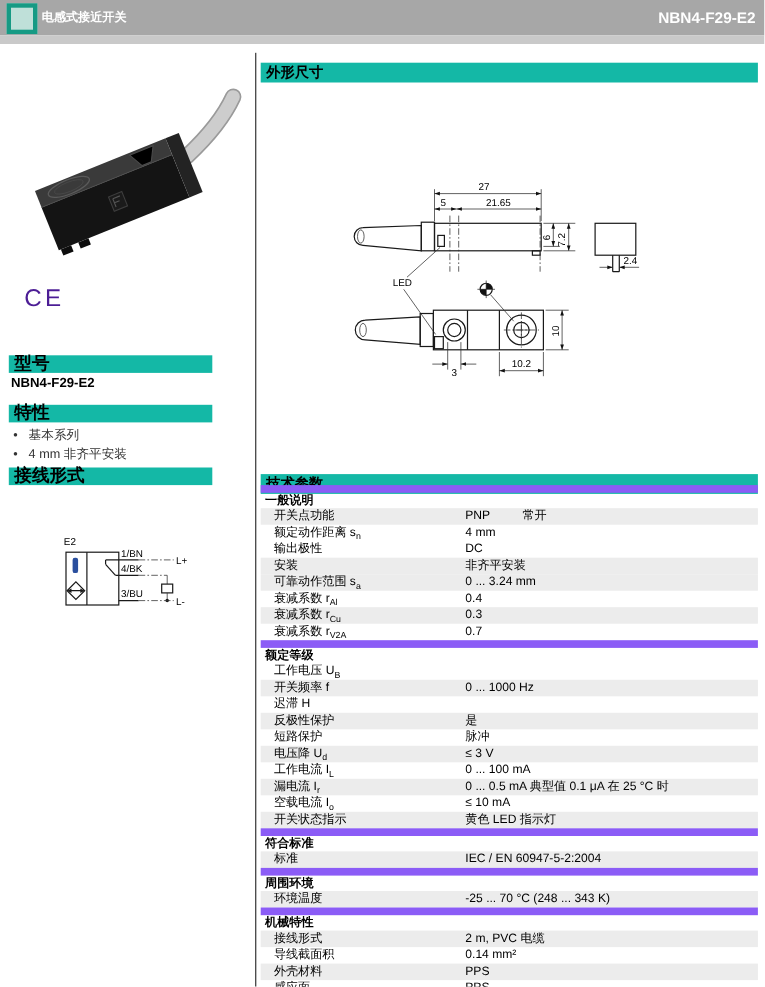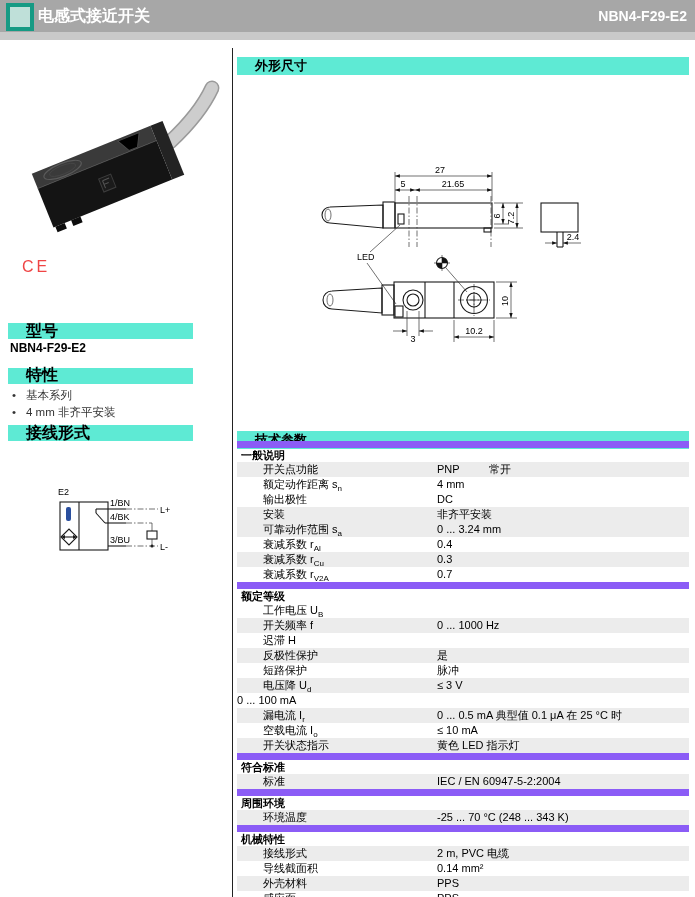--- a/index.html
+++ b/index.html
@@ -3,42 +3,42 @@
 <meta charset="utf-8">
 <style>
   html,body{margin:0;padding:0;}
   body{font-family:"Liberation Sans","DejaVu Sans",sans-serif;background:#fff;}
   .page{position:relative;width:695px;height:897px;background:#fff;overflow:hidden;}
 
   
   .page-header{position:absolute;left:0;top:0;width:695px;height:32px;background:#a7a7a7;}
   .sub-strip{position:absolute;left:0;top:32px;width:695px;height:8px;background:#c9c9c9;}
   .logo{position:absolute;left:6px;top:3px;width:20px;height:20px;background:#bfe0d9;border:4px solid #169a84;}
-  .hdr-title{position:absolute;left:38px;top:0;height:32px;line-height:32px;color:#fff;font-weight:bold;font-size:16px;}
+  .hdr-title{position:absolute;left:38px;top:0;height:32px;line-height:32px;color:#fff;font-weight:bold;font-size:11px;}
   .hdr-part{position:absolute;right:8px;top:0;height:32px;line-height:32px;color:#fff;font-weight:bold;font-size:14px;}
 
   
   .v-divider{position:absolute;left:232px;top:48px;width:1px;height:849px;background:#222;}
 
   
-  .bar{position:absolute;background:#5eead4;color:#000;font-weight:bold;font-size:13px;height:18px;line-height:18px;padding-left:18px;box-sizing:border-box;}
+  .bar{position:absolute;background:#14b8a6;color:#000;font-weight:bold;font-size:13px;height:18px;line-height:18px;padding-left:5px;box-sizing:border-box;}
   .bar-left{left:8px;width:185px;height:16px;line-height:16px;font-size:16px;}
   .bar-right{left:237px;width:452px;}
 
   .model-value{position:absolute;left:10px;top:341px;font-weight:bold;font-size:12px;color:#000;}
   .feature-item{position:absolute;left:12px;font-size:11.5px;color:#333;}
   .feature-item .blt{display:inline-block;width:14px;color:#333;}
-  .ce-mark{position:absolute;left:22px;top:258px;font-size:16px;letter-spacing:3px;color:#ef4444;}
+  .ce-mark{position:absolute;left:22px;top:258px;font-size:22px;letter-spacing:3px;color:#4c1d95;}
 
   
   .tech-table{position:absolute;left:237px;top:441px;width:452px;}
   .tsec-title{font-weight:bold;font-size:11px;height:14px;line-height:14px;border-top:7px solid #8b5cf6;padding-left:4px;color:#000;}
   .trow{display:flex;height:15px;line-height:15px;font-size:11px;color:#000;}
   .trow.shaded{background:#ececec;}
-  .trow .lbl{flex:0 0 174px;padding-left:26px;white-space:nowrap;overflow:hidden;}
+  .trow .lbl{flex:0 0 174px;padding-left:12px;white-space:nowrap;overflow:hidden;}
   .trow .val{flex:1;white-space:nowrap;overflow:hidden;}
   .trow .v1{display:inline-block;min-width:52px;}
   sub{font-size:8px;line-height:0;}
 
   svg text{font-family:"Liberation Sans","DejaVu Sans",sans-serif;}
   .dimtxt{font-size:9px;fill:#000;}
   .wiretxt{font-size:9px;fill:#000;}
   .drawln{stroke:#1a1a1a;stroke-width:1.1;fill:none;}
   .thin{stroke:#333;stroke-width:0.7;fill:none;}
   .dashdot{stroke:#333;stroke-width:0.7;fill:none;stroke-dasharray:6 2 1.5 2;}
@@ -261,20 +261,21 @@
       </div>
       <div class="trow">
         <div class="lbl">短路保护</div>
         <div class="val">脉冲</div>
       </div>
       <div class="trow shaded">
         <div class="lbl">电压降  U<sub>d</sub></div>
         <div class="val">≤ 3 V</div>
       </div>
       <div class="trow">
+        <div class="lbl">工作电流  I<sub>L</sub></div>
         <div class="val">0 ... 100 mA</div>
       </div>
       <div class="trow shaded">
         <div class="lbl">漏电流 I<sub>r</sub></div>
         <div class="val">0 ... 0.5 mA 典型值 0.1 μA 在 25 °C 时</div>
       </div>
       <div class="trow">
         <div class="lbl">空载电流 I<sub>o</sub></div>
         <div class="val">≤ 10 mA</div>
       </div>

